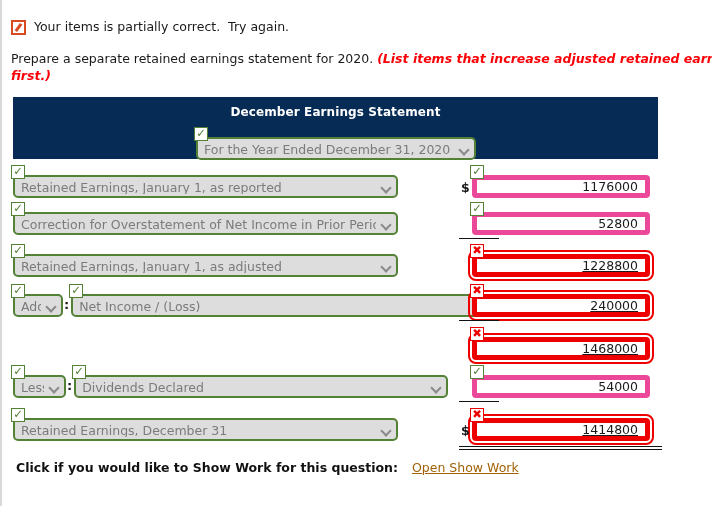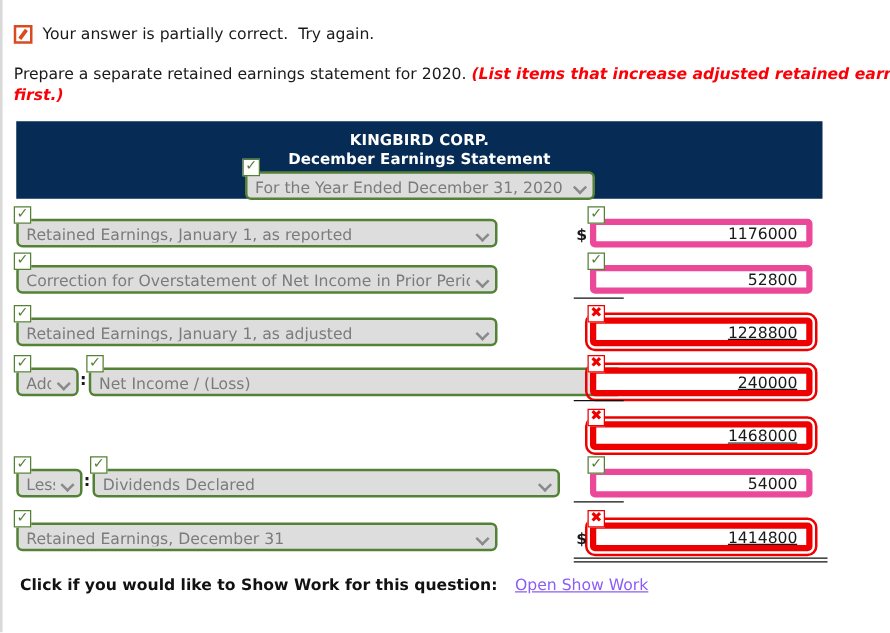--- a/index.html
+++ b/index.html
@@ -165,41 +165,40 @@
   .prefixwrap { display: inline-block; position: relative; }
   .colon { font-size: 13px; color: #1a1a1a; font-weight: bold;
            display: inline-block; vertical-align: top; margin: 3px 2px 0 1px; }
 
   
   .footer {
     position: absolute; left: 14px; top: 460px;
     font-size: 12.5px; font-weight: bold; color: #111;
   }
   .footer a {
-    color: #8b5cf6; text-decoration: underline;
+    color: #a16207; text-decoration: underline;
     font-weight: normal; margin-left: 14px;
   }
 </style>
 </head>
 <body>
 
 <div id="root">
 
   <div class="feedback">
     <span class="mark-partial"></span>
-    <span class="feedback-text">Your answer is partially correct.  Try again.</span>
+    <span class="feedback-text">Your items is partially correct.  Try again.</span>
   </div>
 
   <div class="instruction">
     <span>Prepare a separate retained earnings statement for 2020. </span><span class="hint">(List items that increase adjusted retained earnings first.)</span>
   </div>
 
   <div class="stmt">
     <div class="stmt-header">
-      <div class="stmt-title">KINGBIRD CORP.</div>
       <div class="stmt-sub">December Earnings Statement</div>
 
       <div class="field" style="position:absolute; left:183px; top:40px;">
         <span class="statusbox">
             <span class="g">✓</span>
           </span>
         <span class="selwrap">
           <select class="sel" style="width:280px;">
             <option>For the Year Ended December 31, 2020</option>
           </select>

